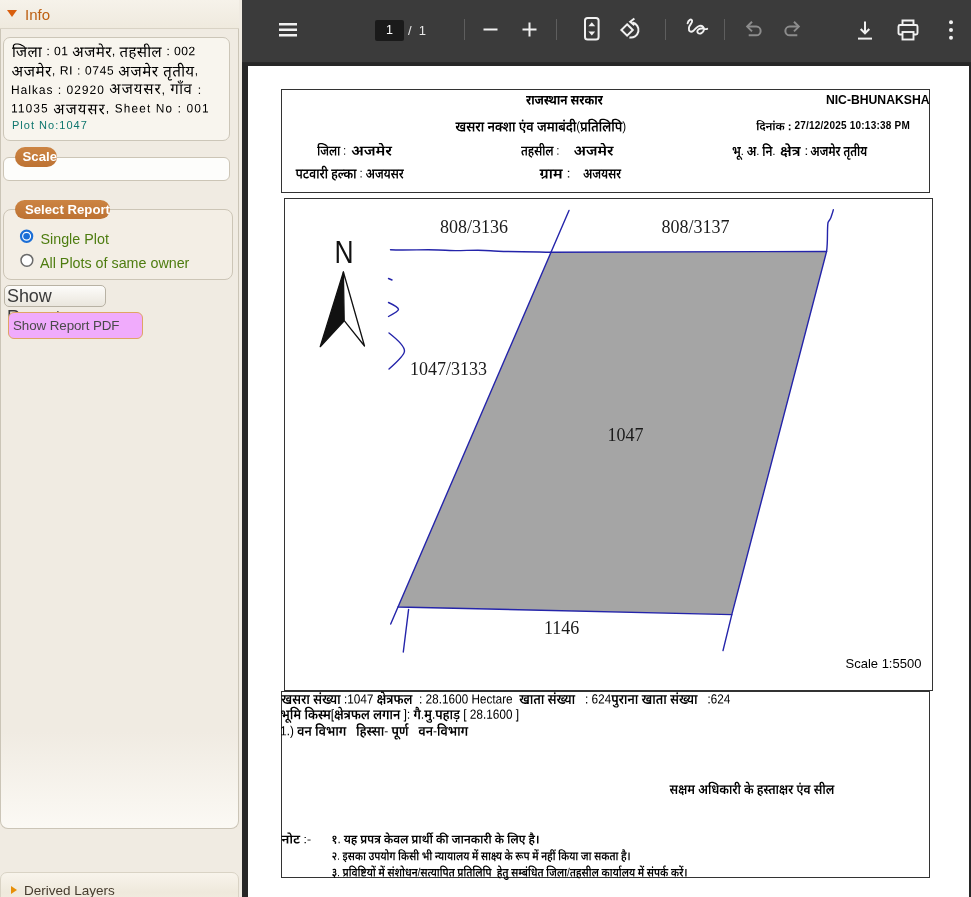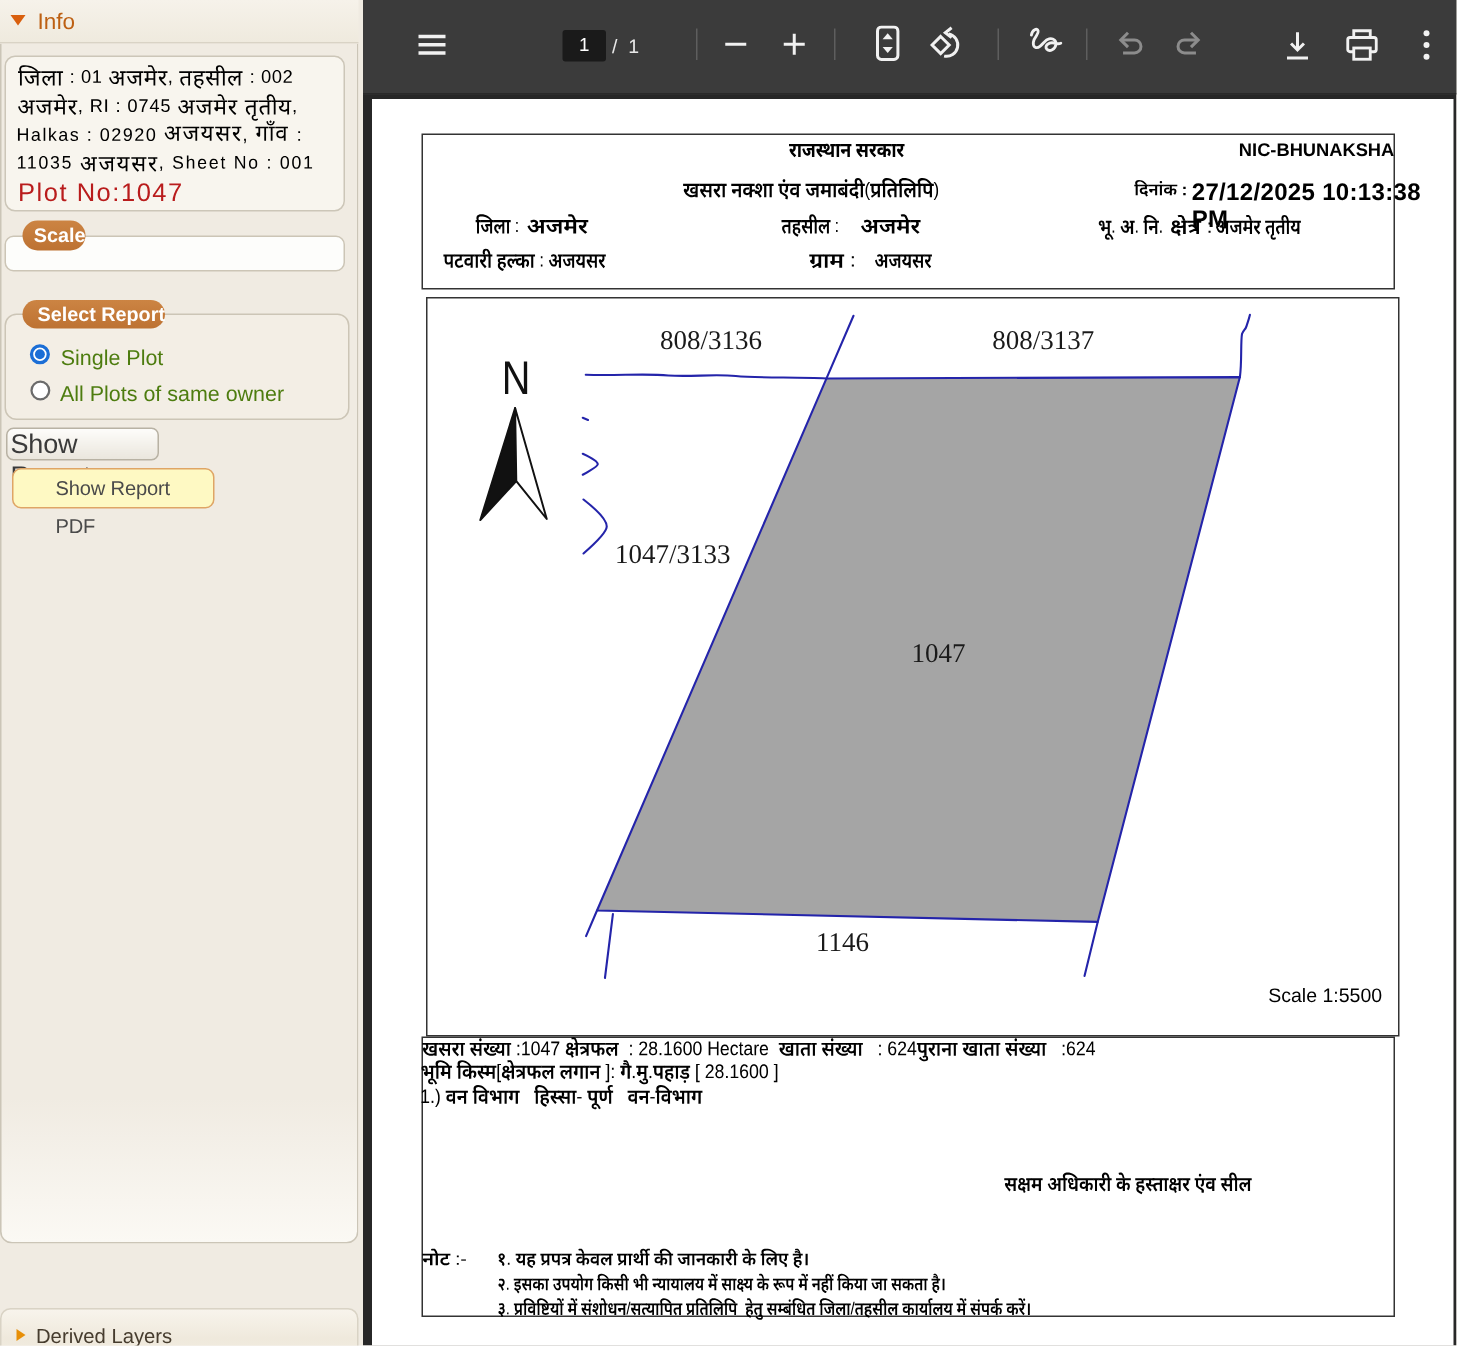--- a/index.html
+++ b/index.html
@@ -4,46 +4,46 @@
 html,body{width:971px;height:897px;overflow:hidden;font-family:"Liberation Sans",sans-serif}
 body{position:relative;background:#f0ebe2}
 .abs{position:absolute}
 
 #sb{position:absolute;left:0;top:0;width:242px;height:897px;background:#f0ebe2}
 #infohdr{position:absolute;left:0;top:0;width:239px;height:29px;background:linear-gradient(#f6f2ea,#efeade);border-bottom:1px solid #d9d3c5}
 #infohdr .tri{position:absolute;left:7px;top:10px;width:0;height:0;border-left:5px solid transparent;border-right:5px solid transparent;border-top:7px solid #d95f0e}
 #infohdr .txt{position:absolute;left:25px;top:6px;font-size:15px;color:#bd6013}
 #panel{position:absolute;left:0;top:29px;width:239px;height:800px;border:1px solid #cbc5b7;border-top:none;border-radius:0 0 8px 8px;background:linear-gradient(#f0ebe2 88%,#fbf9f4)}
 #ibox{position:absolute;left:3px;top:37px;width:227px;height:104px;background:#f8f5ee;border:1px solid #ccc6b8;border-radius:7px}
-#plotno{position:absolute;left:12px;top:119px;font-size:17px;letter-spacing:1.02px;color:#b91c1c}
+#plotno{position:absolute;left:12px;top:119px;font-size:11px;letter-spacing:1.02px;color:#0f766e}
 .pill{position:absolute;z-index:3;color:#fff;font-weight:bold;font-size:13.2px;background:linear-gradient(#cc8443,#bd7232);border-radius:10px;text-align:right}
 #pill1{left:15px;top:147px;width:42px;height:20px;line-height:20px}
 #pill2{left:15px;top:199.5px;width:95px;height:19.5px;line-height:19.5px}
 #scalein{position:absolute;left:3px;top:157px;width:227px;height:24px;background:#fdfdfb;border:1px solid #ccc5b6;border-radius:6px}
 #selbox{position:absolute;left:3px;top:209px;width:230px;height:71px;background:#f3eee5;border:1px solid #ccc5b6;border-radius:8px}
 .rlab{position:absolute;font-size:14.3px;color:#4d7c0f}
 .btn1{position:absolute;left:4px;top:284.5px;width:102px;height:22.5px;border:1px solid #b8b2a4;border-radius:5px;background:linear-gradient(#fdfcfa,#eae6dd);font-size:18px;letter-spacing:-0.1px;color:#3a3a3a;padding-left:2px;line-height:21px}
-.btn2{position:absolute;left:8px;top:312px;width:135px;height:27px;border:1px solid #dfa565;border-radius:6px;background:#fef9c3;font-size:13.4px;letter-spacing:-0.1px;color:#4a4a4a;padding-left:28px;line-height:25px}
+.btn2{position:absolute;left:8px;top:312px;width:135px;height:27px;border:1px solid #dfa565;border-radius:6px;background:#f0abfc;font-size:13.4px;letter-spacing:-0.1px;color:#4a4a4a;padding-left:4px;line-height:25px}
 .acc{position:absolute;left:0;width:239px;height:37px;background:linear-gradient(#f8f4ec,#efe9dc 55%,#f3eee3);border:1px solid #d9d3c5;border-radius:7px}
 .acc .tri{position:absolute;left:10px;top:13px;width:0;height:0;border-top:4.5px solid transparent;border-bottom:4.5px solid transparent;border-left:6.5px solid #e78f08}
 .acc .txt{position:absolute;left:23px;top:10px;font-size:13.5px;color:#463c2e}
 
 #viewer{position:absolute;left:242px;top:0;width:729px;height:897px;background:#272727}
 #toolbar{position:absolute;left:0;top:0;width:729px;height:63px;background:#3b3b3b;border-bottom:1px solid #2a2a2a}
 #pagebox{position:absolute;left:133px;top:19.5px;width:29px;height:21px;background:#1a1a1a;border-radius:2px;color:#fff;font-size:12.5px;text-align:center;line-height:21px}
 #pageof{position:absolute;left:166px;top:19.5px;color:#e8e8e8;font-size:13px;line-height:21px}
 .sep{position:absolute;top:19px;width:1px;height:21px;background:#5e5e5e}
 #page{position:absolute;left:5.5px;top:65.5px;width:721.5px;height:832px;background:#fff}
 
 .pbox{position:absolute;border:1.6px solid #333}
 #hbox{left:33.5px;top:23px;width:649px;height:104.5px}
 #mbox{left:36px;top:132.5px;width:649px;height:492.5px}
 #bbox{left:33.5px;top:625.5px;width:649px;height:187px}
 #niclab{position:absolute;left:0;top:27.2px;width:682px;text-align:right;font-weight:bold;font-size:12.2px;color:#000}
-#datelat{position:absolute;left:547px;top:54px;font-weight:bold;font-size:16px;letter-spacing:0.22px;color:#000}
+#datelat{position:absolute;left:547px;top:54px;font-weight:bold;font-size:10px;letter-spacing:0.22px;color:#000}
 #scalelab{position:absolute;left:598px;top:590px;font-size:13px;color:#000}
 </style></head><body>
 <div id="sb">
   <div id="infohdr">
       <span class="tri"></span>
       <span class="txt">Info</span>
     </div>
   <div id="panel"></div>
   <div id="ibox"></div>
   <div id="plotno">Plot No:1047</div>

